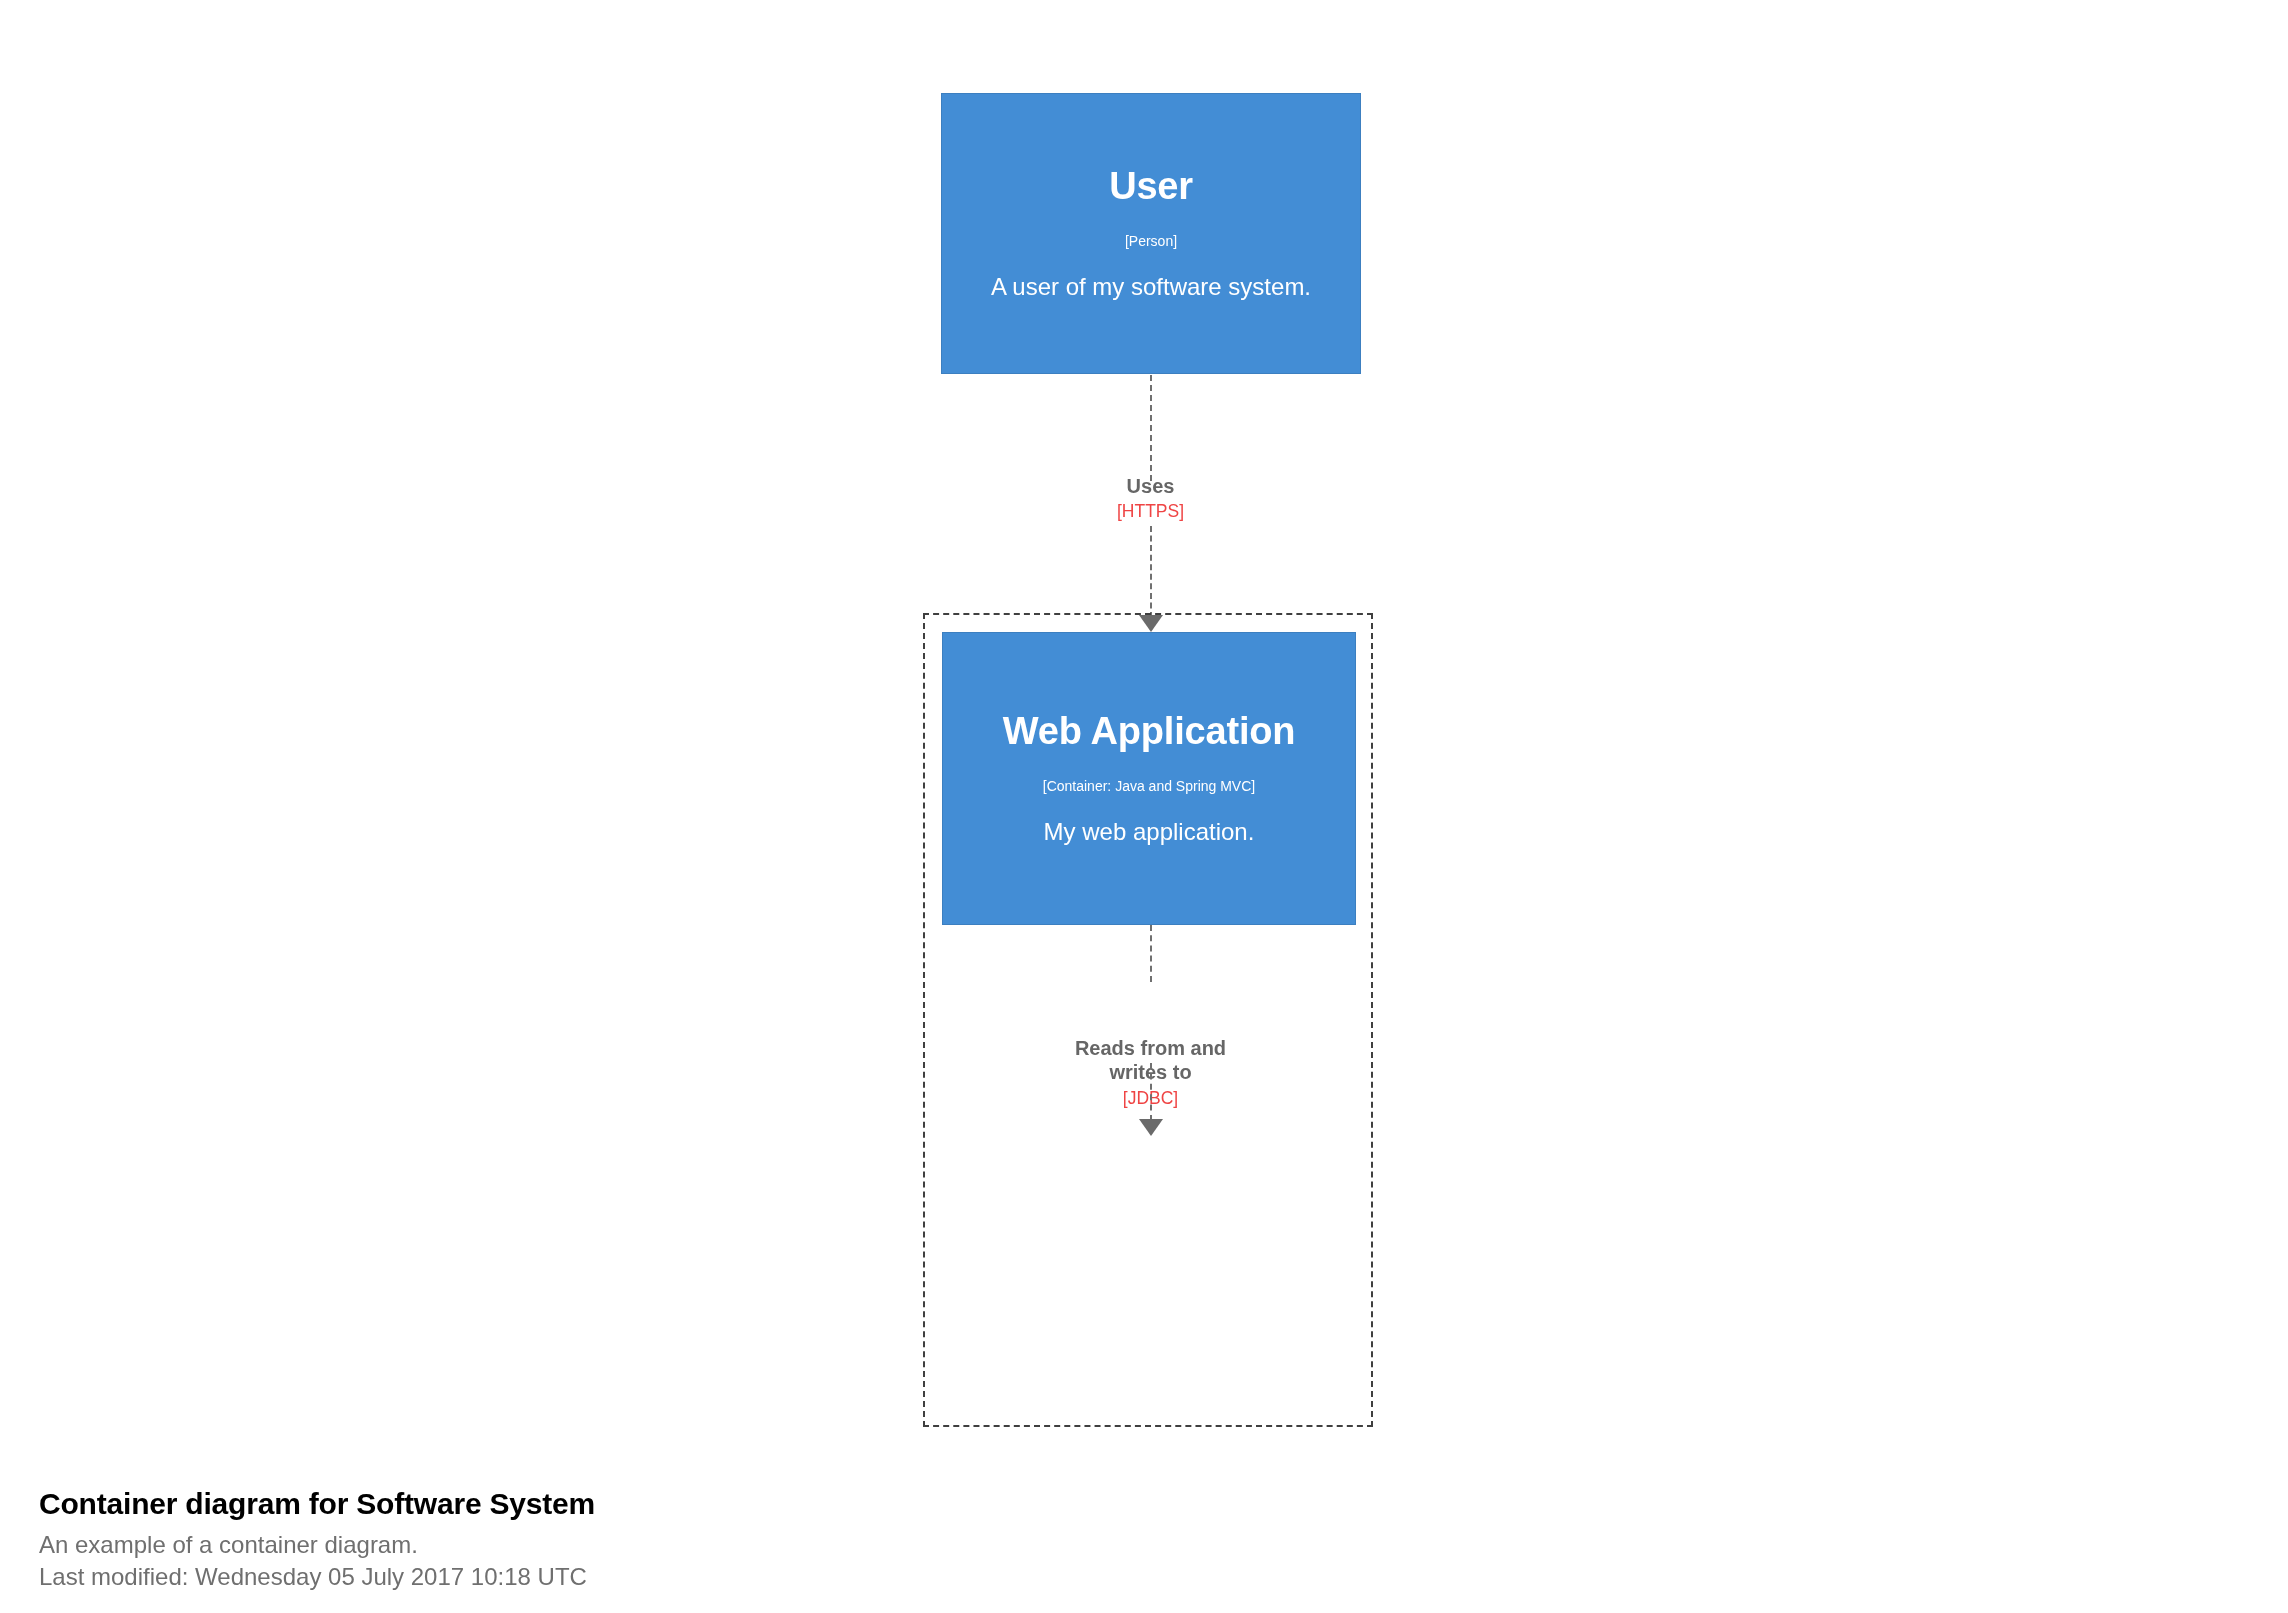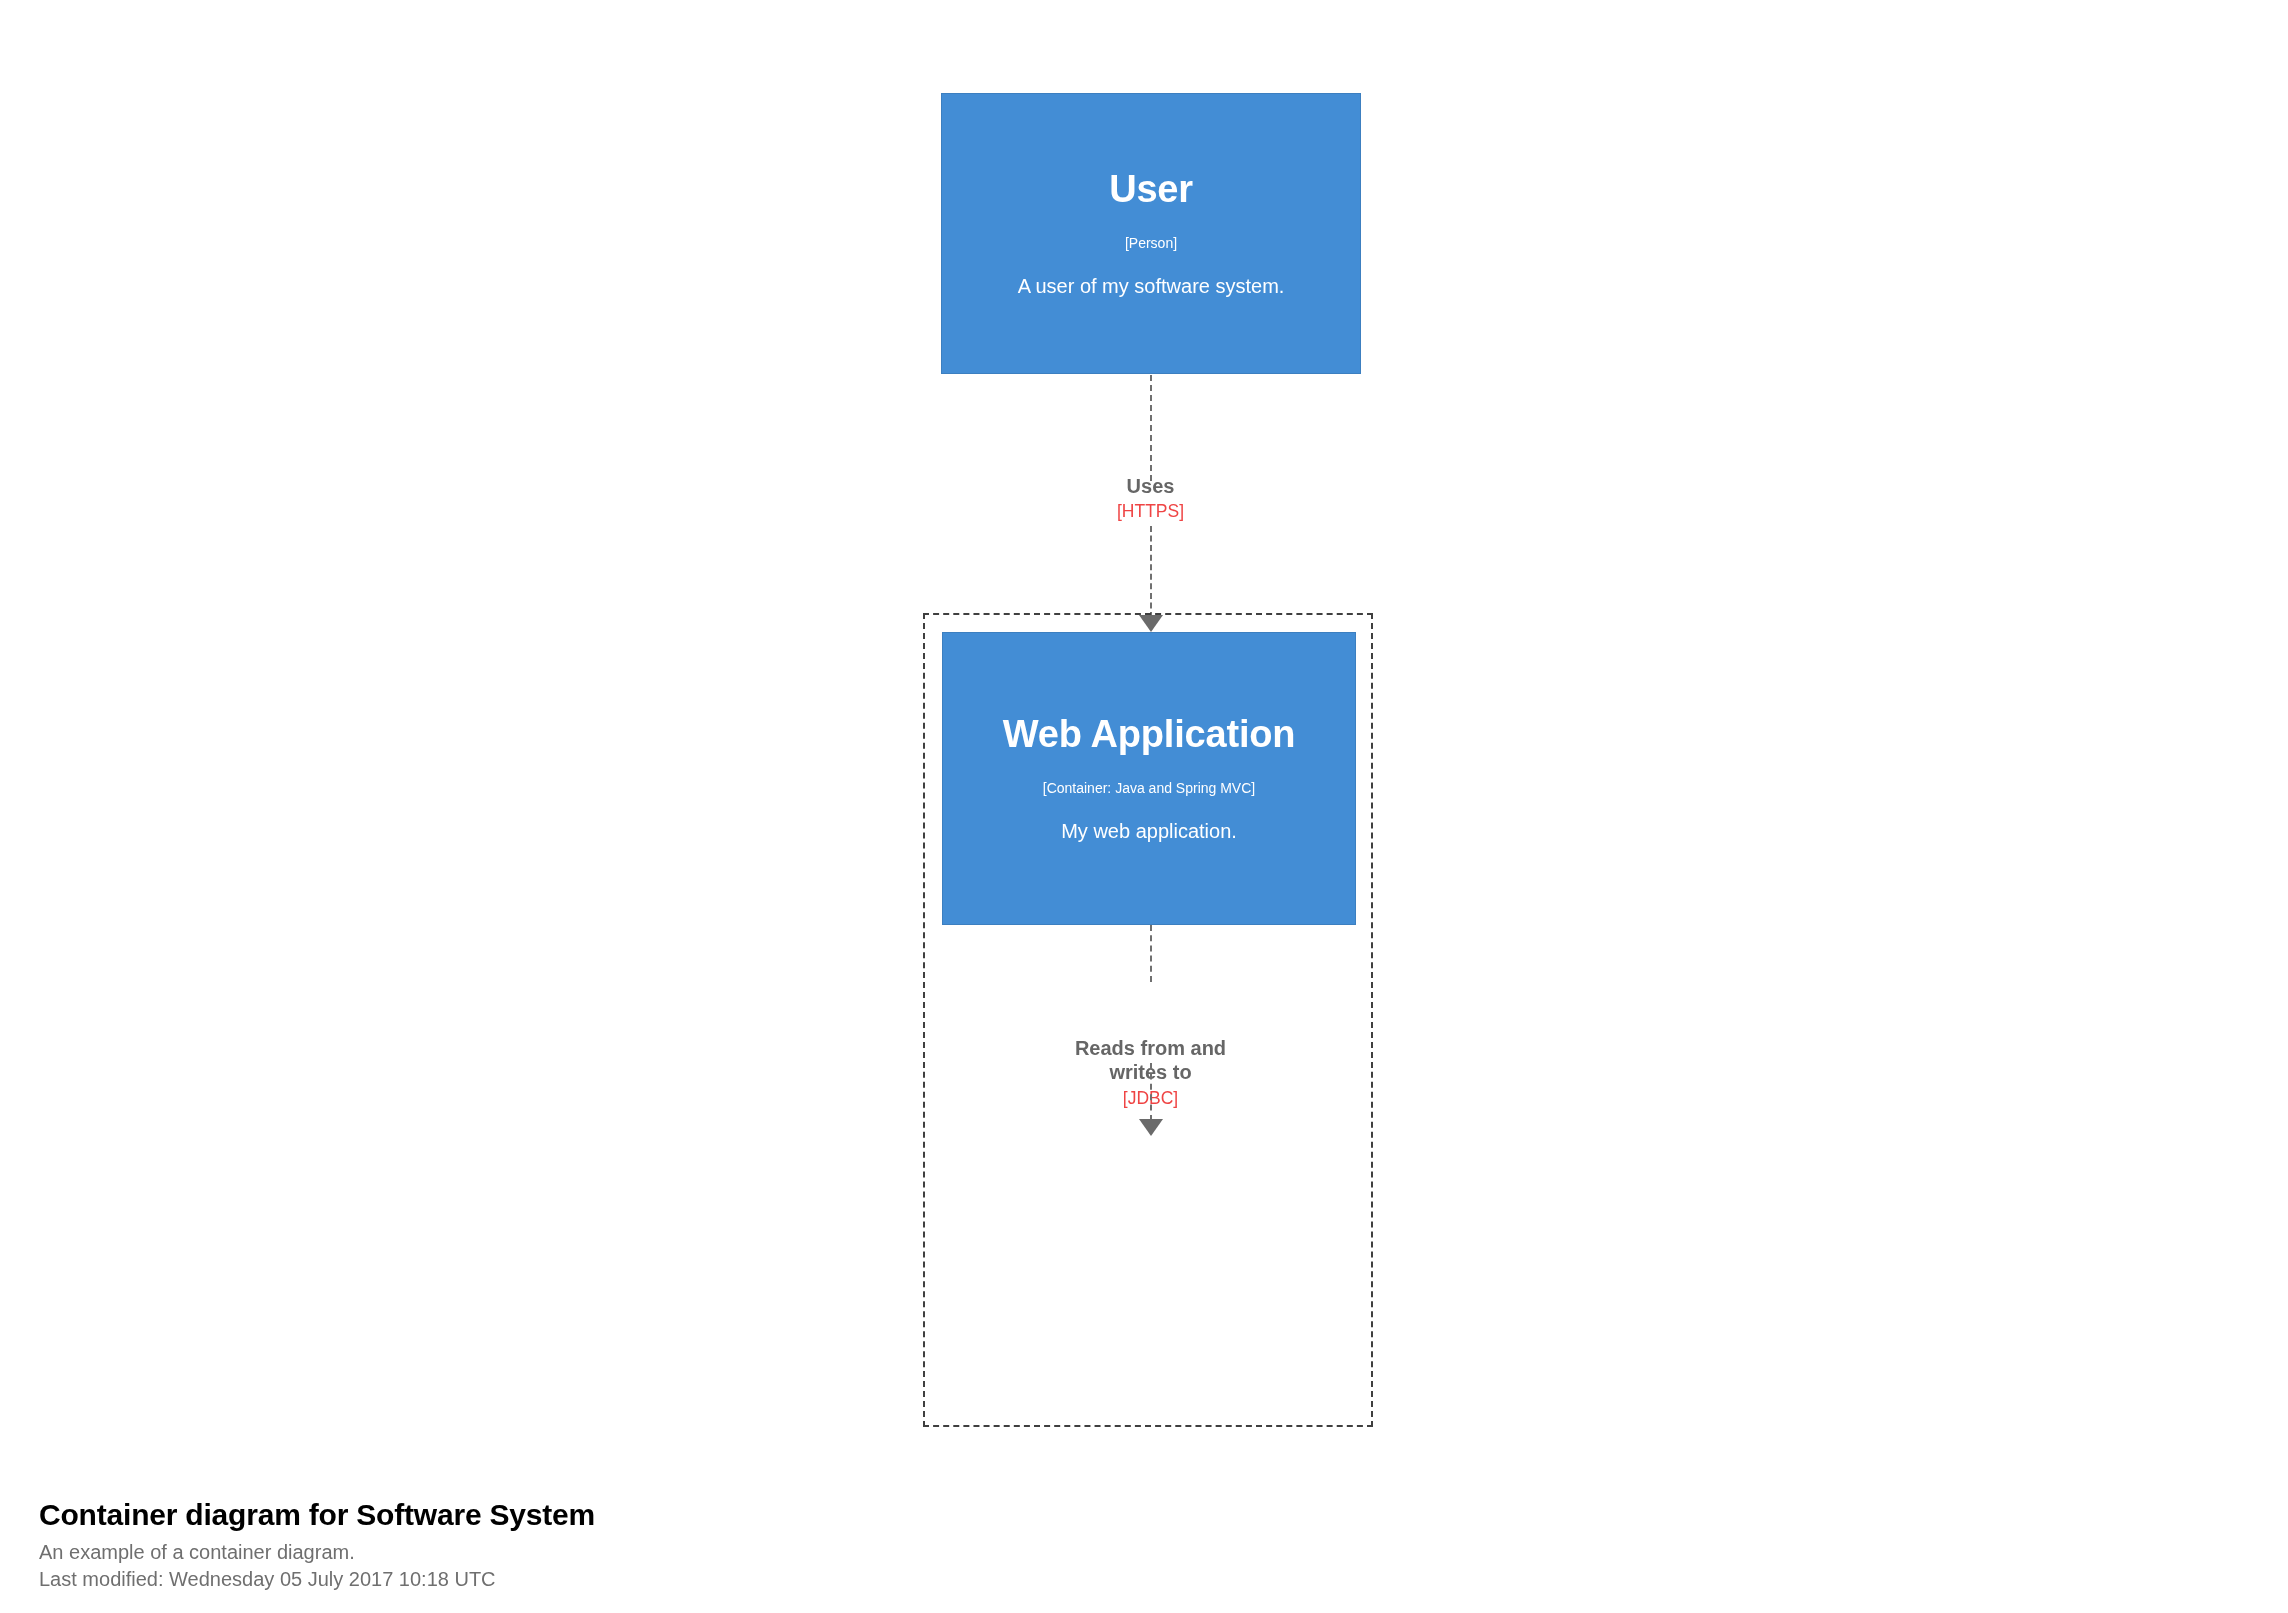--- a/index.html
+++ b/index.html
@@ -44,21 +44,21 @@
     letter-spacing: -0.2px;
     margin: 0;
   }
   .node .node-tech {
     font-size: 14px;
     font-weight: normal;
     line-height: 1.2;
     margin-top: 25px;
   }
   .node .node-desc {
-    font-size: 20px;
+    font-size: 24px;
     font-weight: normal;
     line-height: 1.25;
     margin-top: 22px;
   }
 
   #node-user        { left: 941px; top: 93px;  width: 420px; height: 281px; }
   #node-webapp      { left: 942px; top: 632px;  width: 414px; height: 293px; }
   #node-database    { left: 942px; top: 1137px; width: 414px; height: 286px; }
 
   
@@ -127,21 +127,21 @@
   #caption .caption-title {
     font-size: 30px;
     font-weight: bold;
     color: #000000;
     line-height: 1.18;
     margin: 0 0 7.4px 0;
     letter-spacing: -0.2px;
   }
   #caption .caption-desc,
   #caption .caption-modified {
-    font-size: 20px;
+    font-size: 24px;
     font-weight: normal;
     color: #6F6F6F;
     line-height: 1.34;
     margin: 0;
   }
 </style>
 </head>
 <body>
 
 <div id="canvas">

